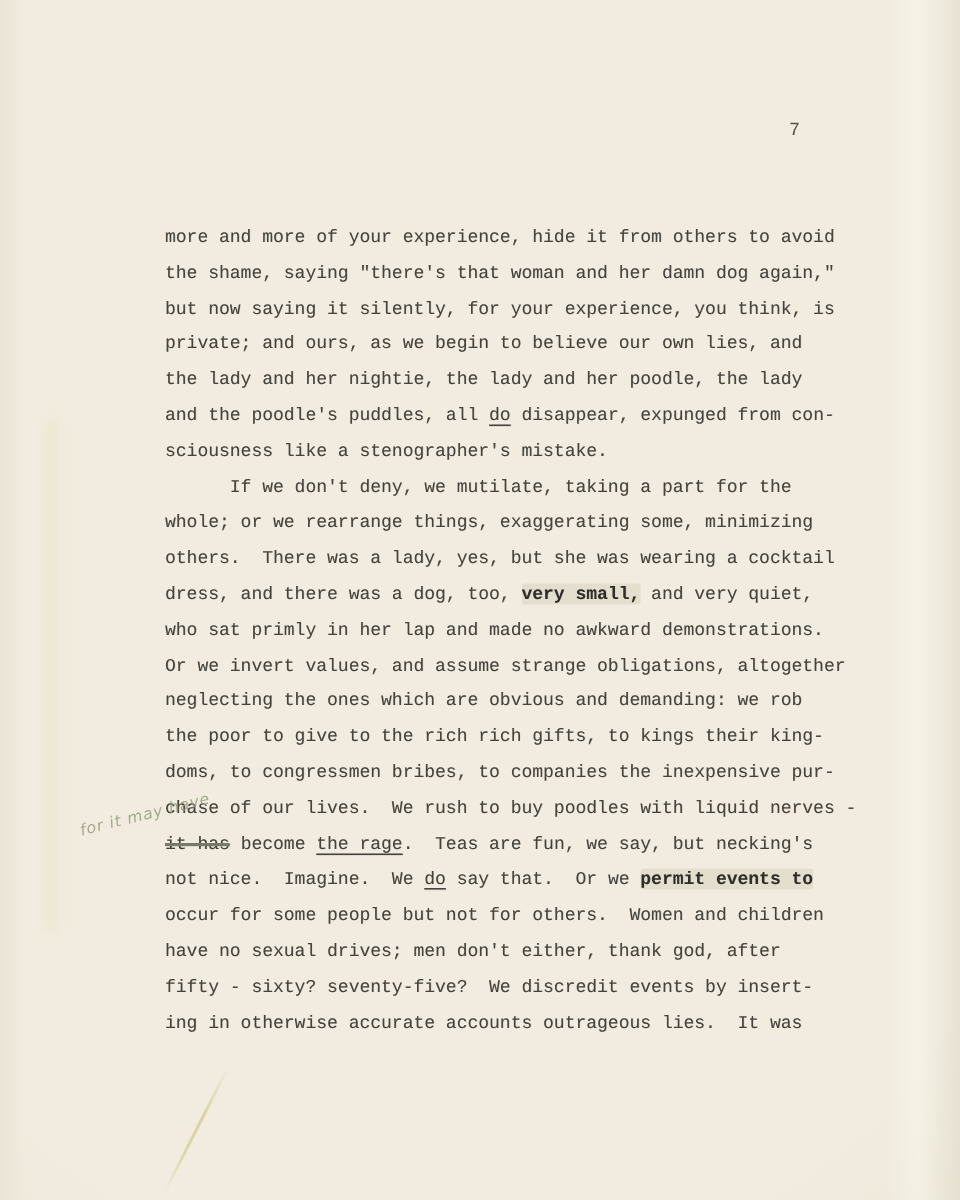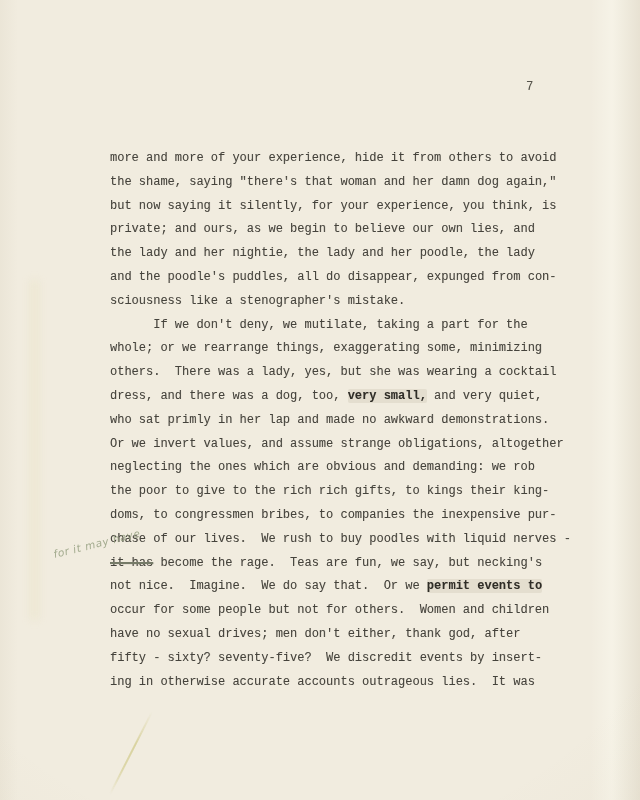--- a/index.html
+++ b/index.html
@@ -39,20 +39,21 @@
     top: 147px;
     width: 490px;
     font-size: 12px;
     line-height: 23.8px;
     white-space: pre;
     color: #45433c;
     text-shadow: 0.3px 0.3px 0.4px rgba(70,65,55,0.25);
   }
   .line { height: 23.8px; }
   .line span.u {
+    text-decoration: underline;
     text-underline-offset: 3px;
     text-decoration-thickness: 1px;
   }
   .line span.s {
     text-decoration: line-through;
     text-decoration-color: #767b68;
     text-decoration-thickness: 1.5px;
     text-align: right;
   }
   .line span.b {

